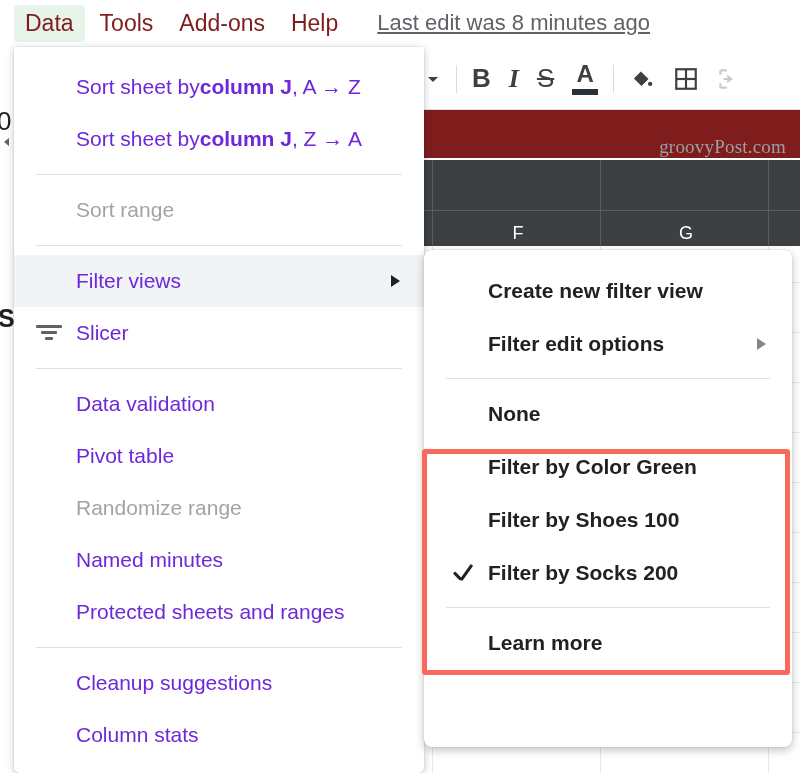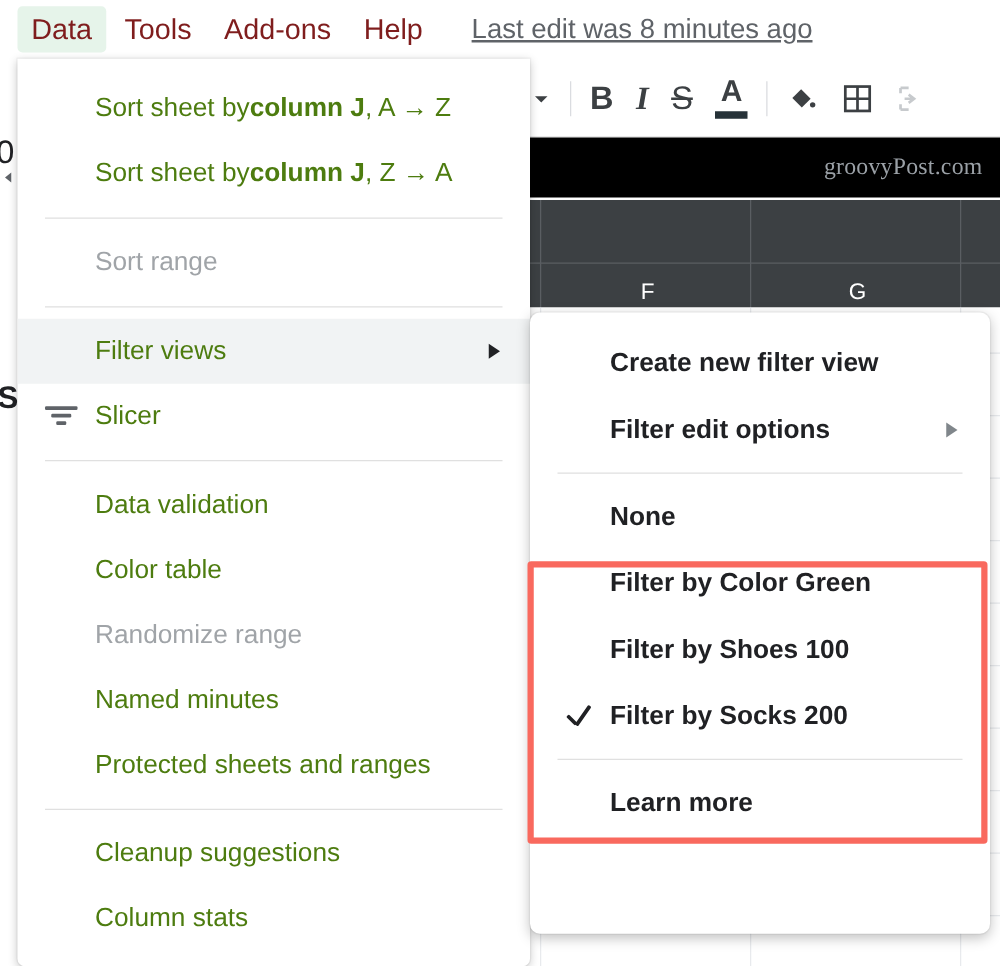--- a/index.html
+++ b/index.html
@@ -40,21 +40,21 @@
   .tb-sep { width: 1px; height: 28px; background: #dadce0; margin: 0 6px; }
   .tb-b { font-size: 26px; font-weight: bold; }
   .tb-i { font-size: 26px; font-style: italic; font-family: "Liberation Serif", serif; font-weight: bold; }
   .tb-s { font-size: 26px; text-decoration: line-through; }
   .tb-a-wrap { display: flex; flex-direction: column; align-items: center; margin: 0 9px; }
   .tb-a { font-size: 24px; font-weight: bold; line-height: 1; color: #3c4043; }
   .tb-a-bar { width: 26px; height: 6px; background: #263238; margin-top: 3px; }
 
   .formula-strip {
     position: absolute; left: 416px; top: 110px; width: 384px; height: 48px;
-    background: #000000; display: flex; align-items: center; justify-content: flex-end;
+    background: #7f1d1d; display: flex; align-items: flex-end; justify-content: flex-end;
   }
   .watermark {
     font-family: "Liberation Serif", serif; font-size: 19px; color: #9aa0a6;
     padding-right: 14px; letter-spacing: .2px;
   }
 
   .col-header {
     position: absolute; left: 0; top: 160px; width: 800px; height: 86px;
     background: #3c4043;
   }
@@ -93,21 +93,21 @@
   
   .menu-panel {
     position: absolute; left: 14px; top: 47px; width: 410px; height: 726px;
     background: #ffffff; border-radius: 0 0 6px 6px;
     box-shadow: 0 2px 8px rgba(0,0,0,.22), 0 0 0 1px rgba(0,0,0,.04);
     overflow: hidden;
   }
   .mi {
     position: relative; display: flex; align-items: center;
     height: 52px; padding-left: 62px; padding-right: 22px;
-    font-size: 21px; color: #4d7c0f; white-space: nowrap;
+    font-size: 21px; color: #6d28d9; white-space: nowrap;
   }
   .mi.disabled { color: #a0a4a8; }
   .mi.hl { background: #f1f3f4; }
   .mi b { font-weight: bold; }
   .mi .arrow-right {
     position: absolute; right: 24px; top: 50%; margin-top: -6px;
     width: 0; height: 0; border-top: 6px solid transparent;
     border-bottom: 6px solid transparent; border-left: 9px solid #202124;
   }
   .mi .lead-icon {
@@ -285,21 +285,21 @@
         </span>
       <span>Slicer</span>
     </div>
 
     <div class="sep"></div>
 
     <div class="mi">
       <span>Data validation</span>
     </div>
     <div class="mi">
-      <span>Color table</span>
+      <span>Pivot table</span>
     </div>
     <div class="mi disabled">
       <span>Randomize range</span>
     </div>
     <div class="mi">
       <span>Named minutes</span>
     </div>
     <div class="mi">
       <span>Protected sheets and ranges</span>
     </div>

